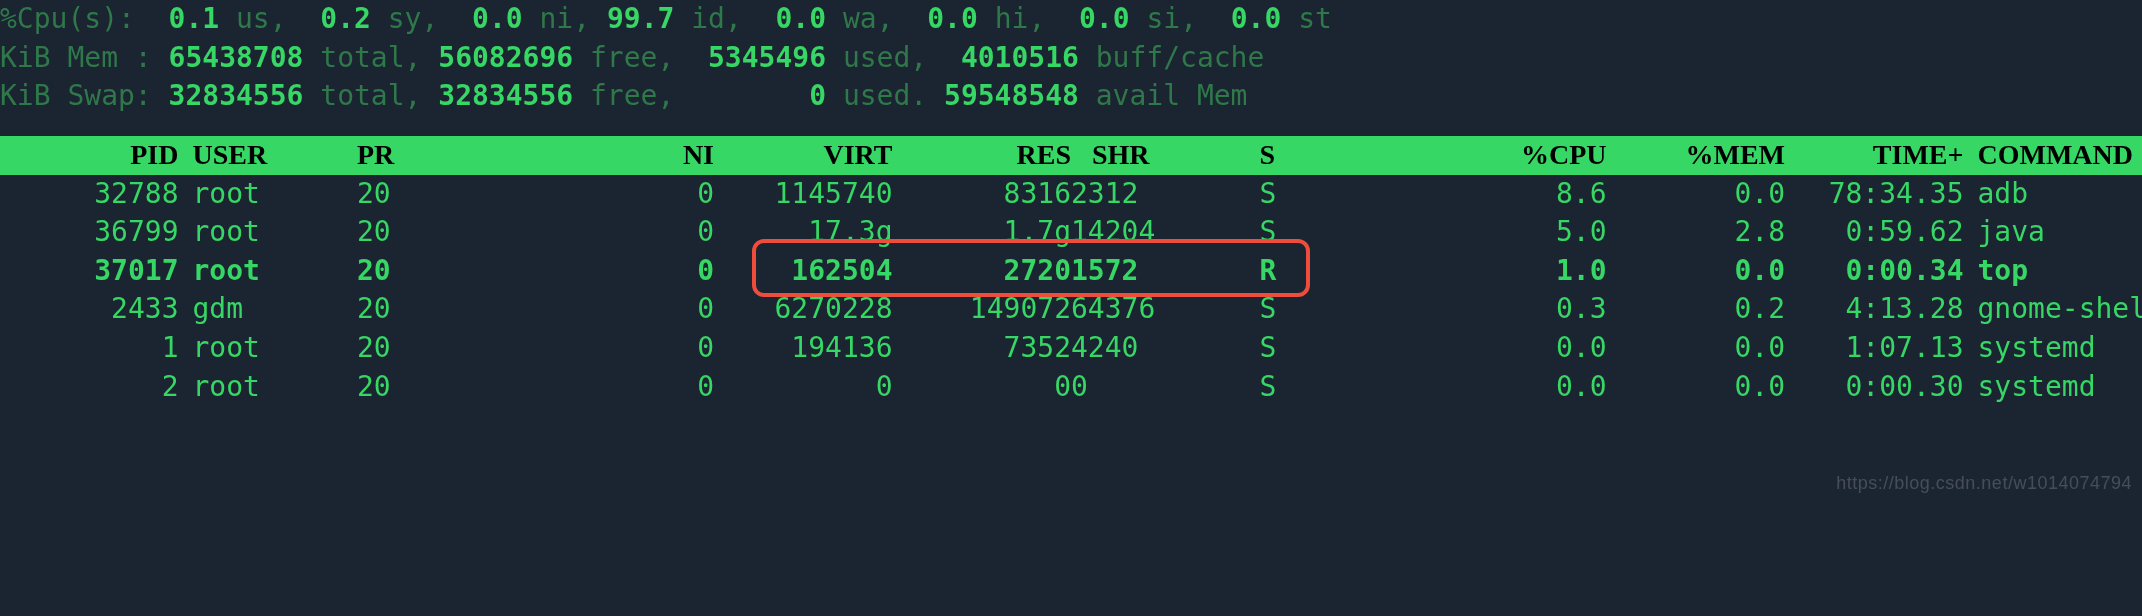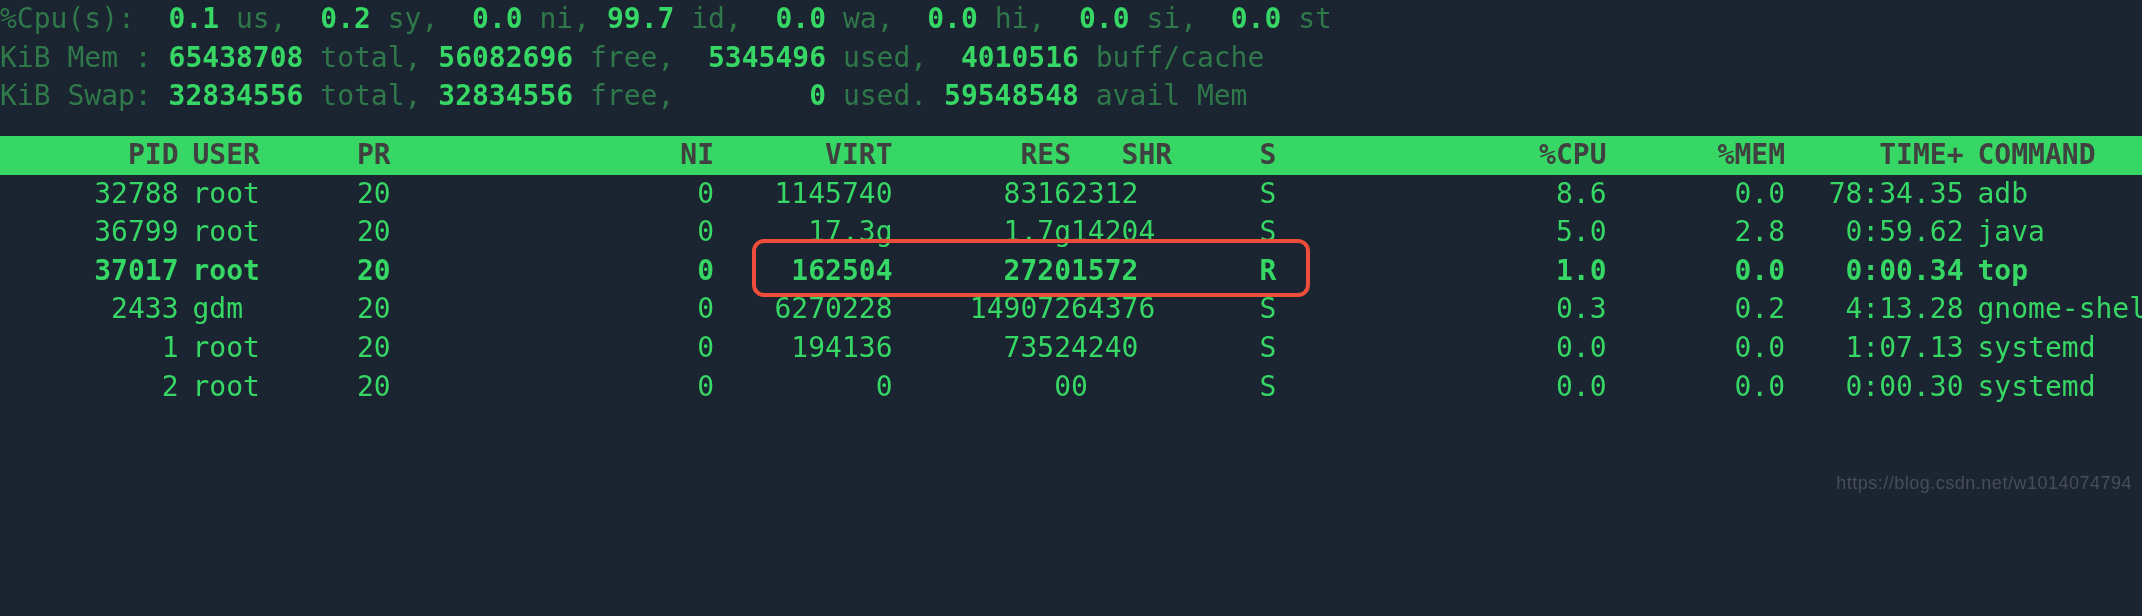--- a/index.html
+++ b/index.html
@@ -13,22 +13,23 @@
     overflow: hidden;
     width: 2142px;
     height: 616px;
   }
   .dim { color: #2f784a; }
   .bold { font-weight: 700; }
   pre { margin:0; font-family: inherit; }
 
   .header-row {
     background: #36d764;
-    color: #404040;
+    color: #000000;
     font-weight: 600;
+    font-family: Liberation Serif, serif;
   }
 
   table.proc {
     border-collapse: collapse;
     font-family: inherit;
     font-size: inherit;
     table-layout: fixed;
     width: 100%;
   }
   table.proc td, table.proc th {

